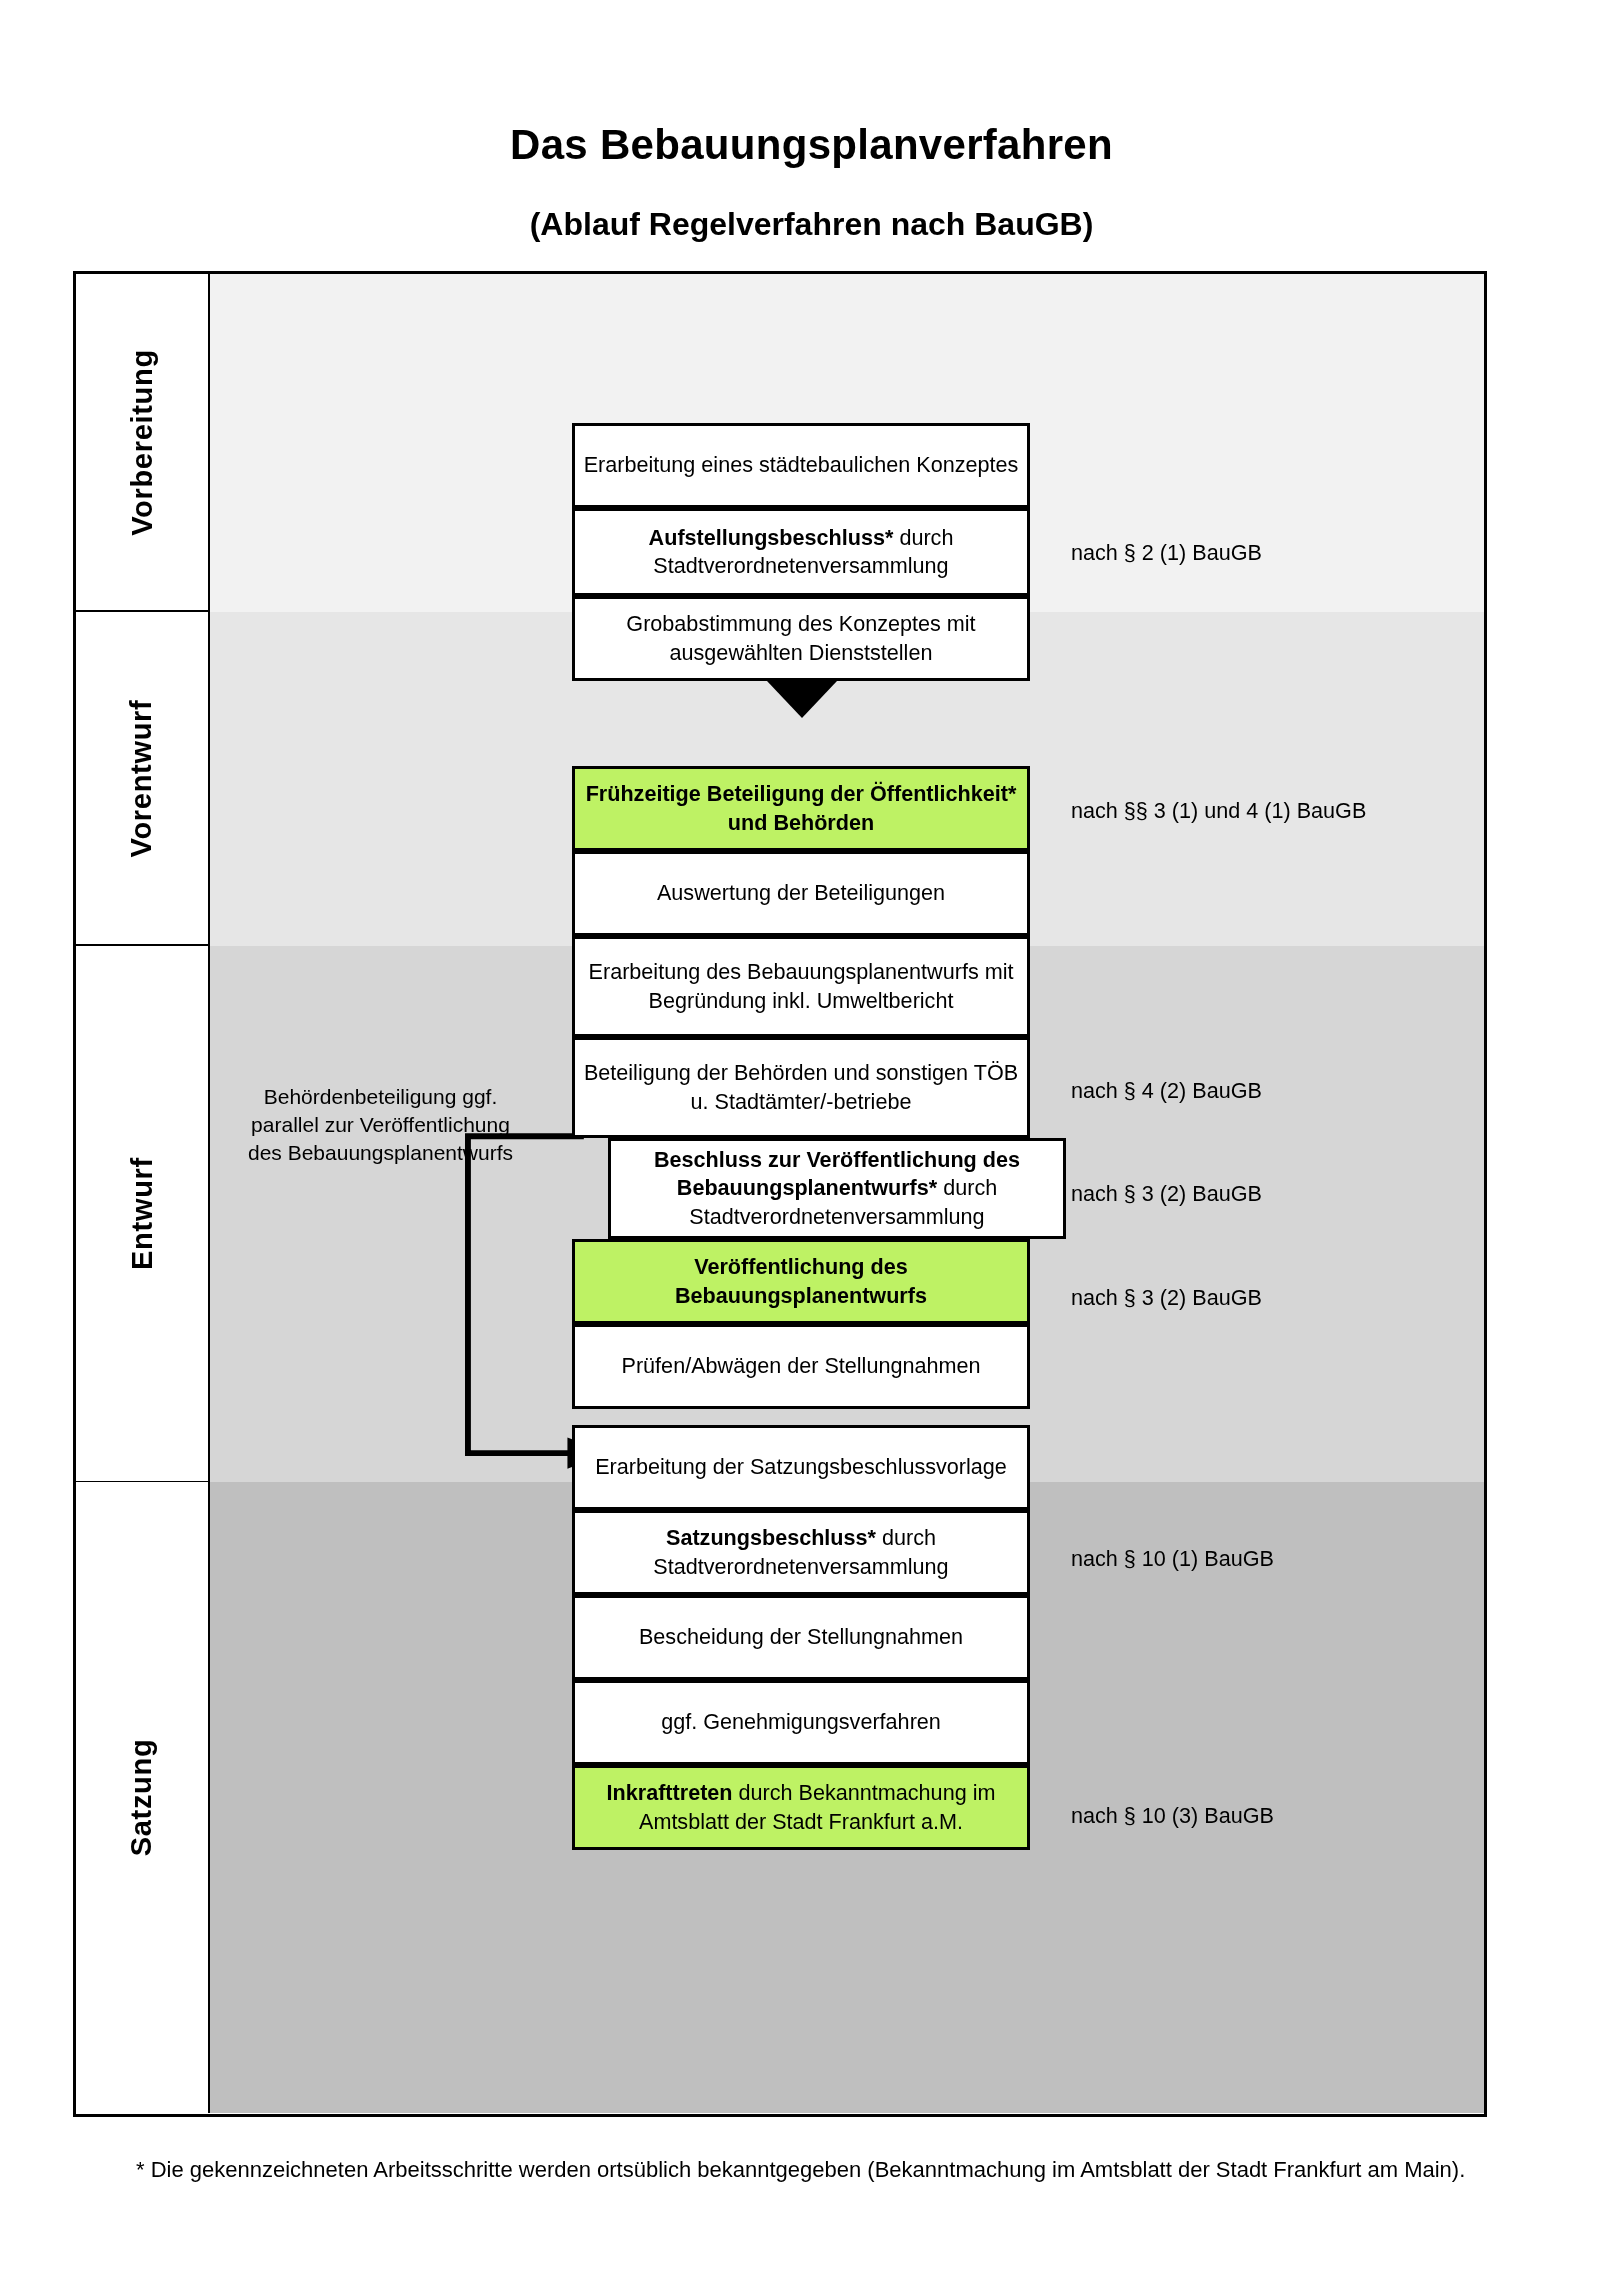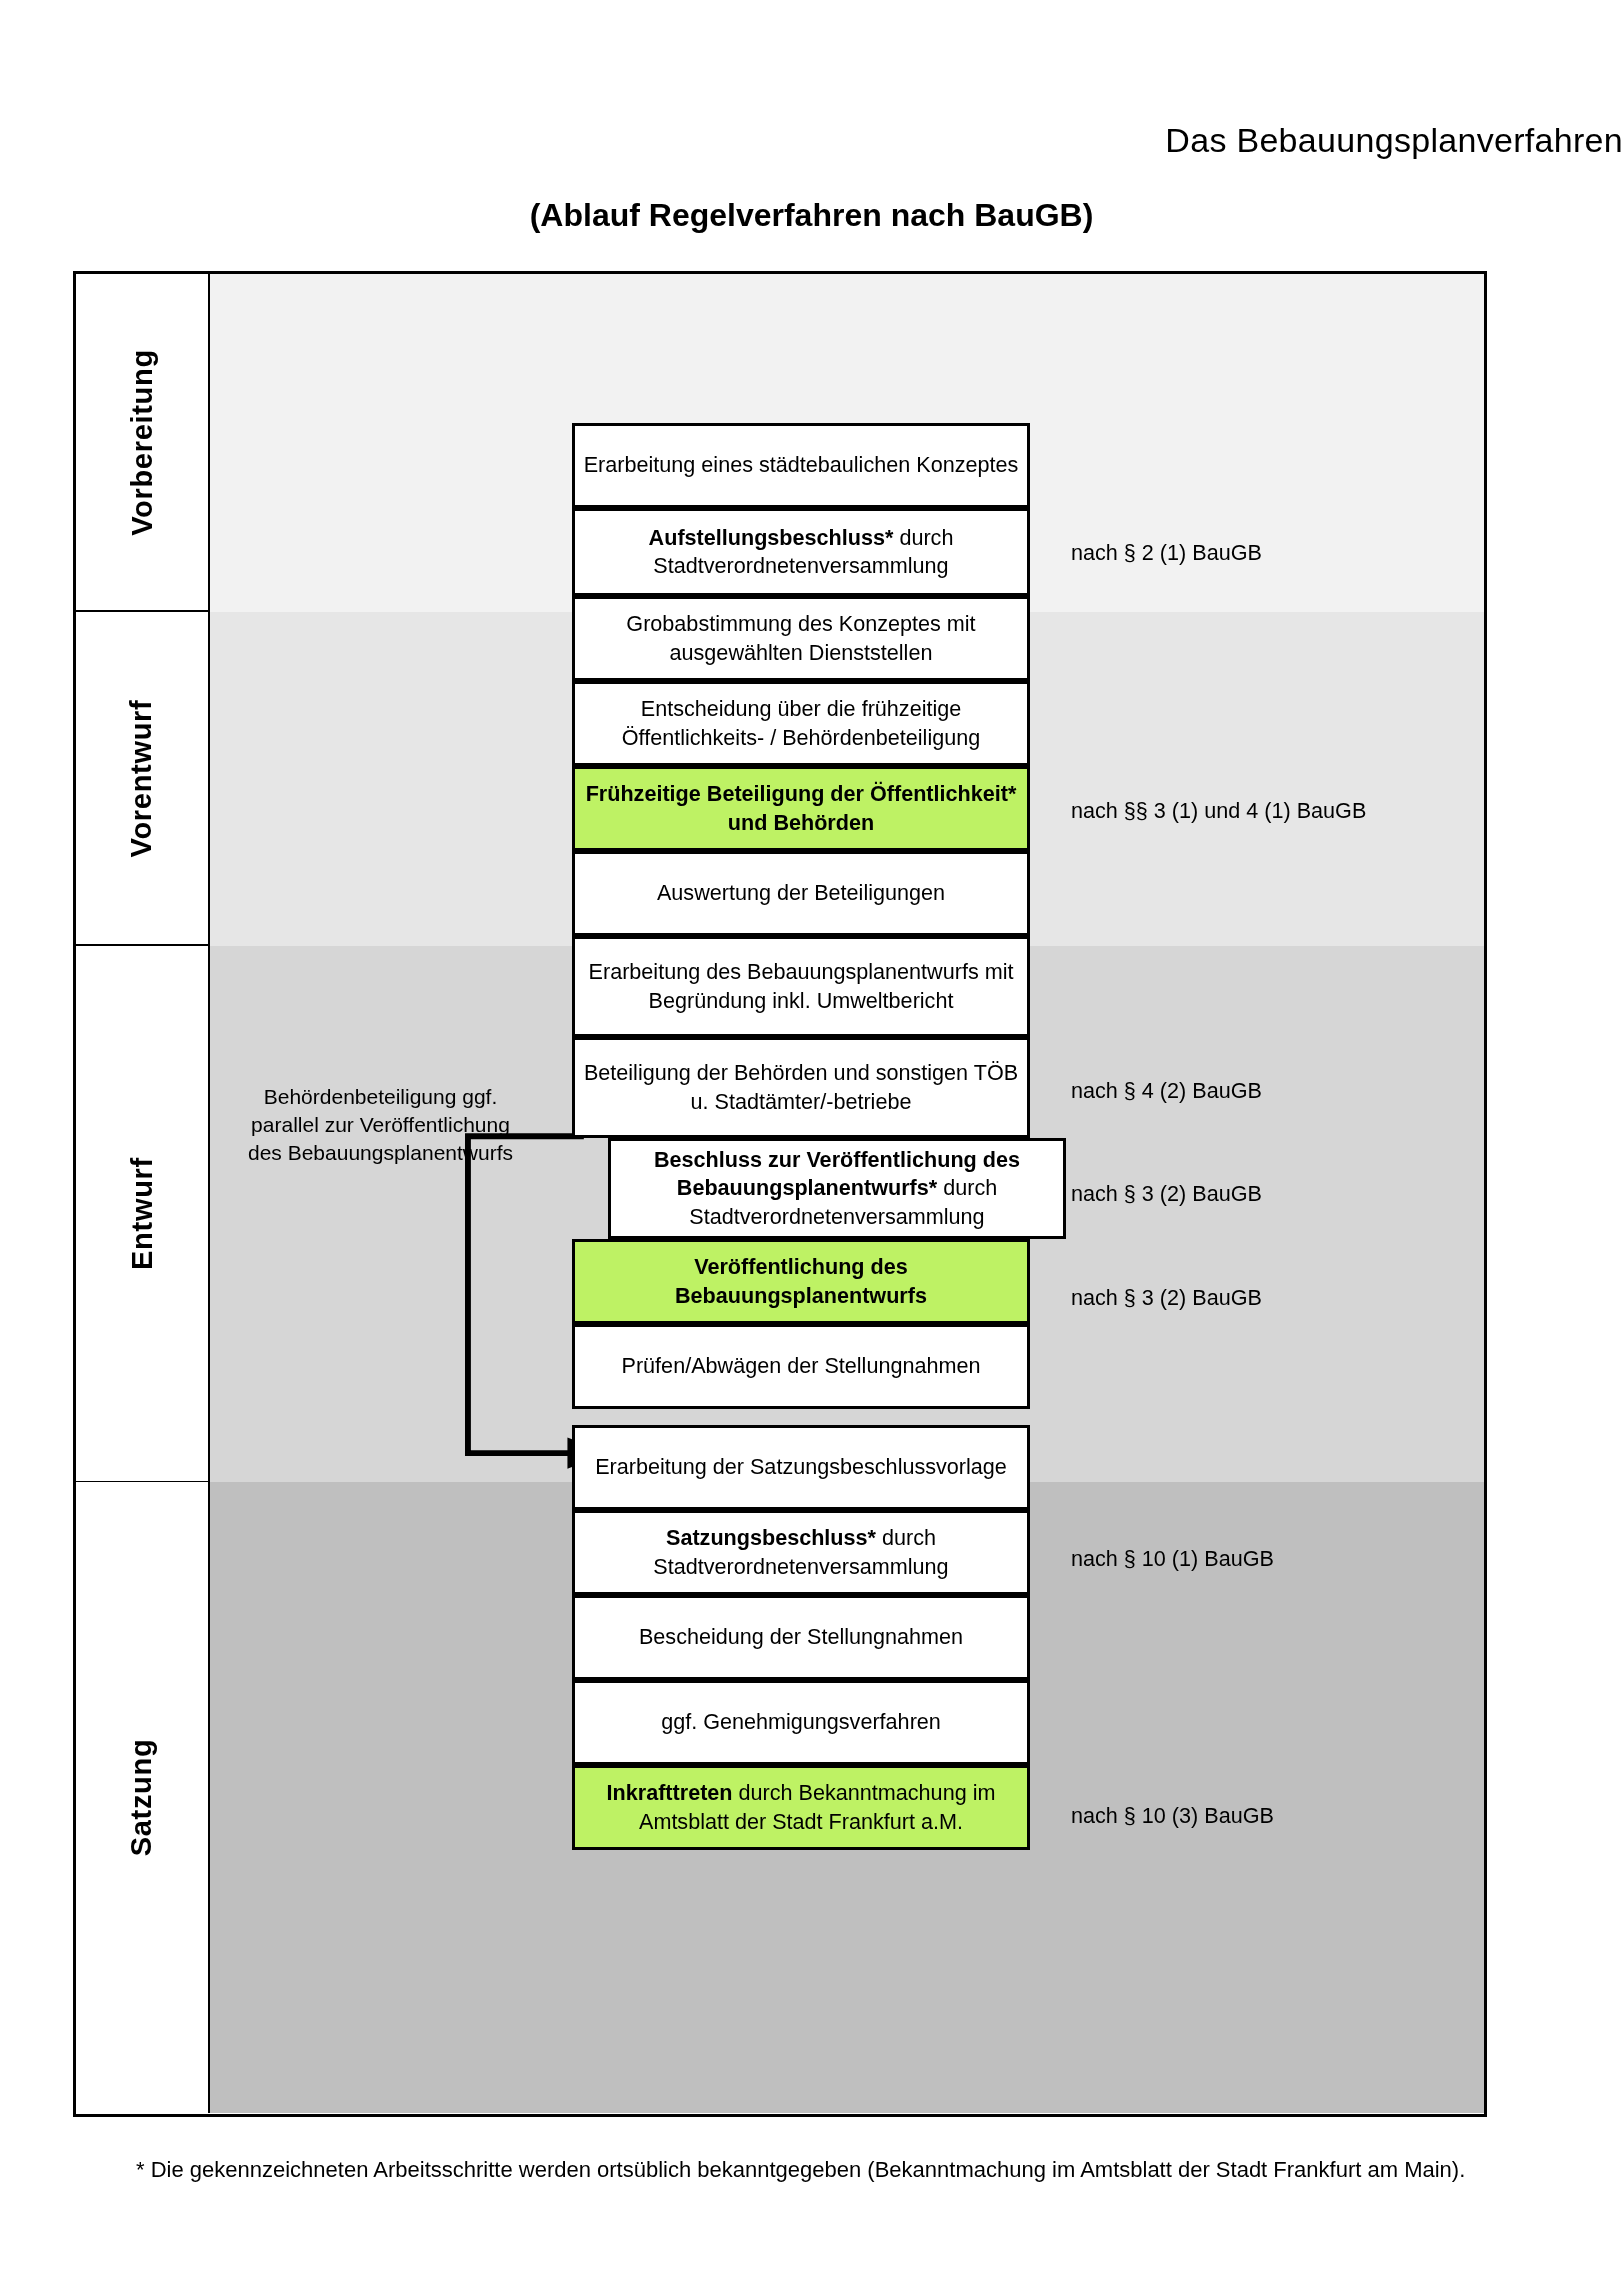--- a/index.html
+++ b/index.html
@@ -11,26 +11,25 @@
     width: 1623px; height: 2295px;
     font-family: "Liberation Sans", sans-serif;
     color: #000000;
     position: relative;
     overflow: hidden;
   }
 
   
   .header { text-align: center; padding-top: 122px; }
   .doc-title {
-    font-size: 34px;
-    font-weight: normal;
+    font-size: 42px;
+    font-weight: bold;
     letter-spacing: 0.3px;
     line-height: 1.1;
     margin: 0;
-    text-align: right;
   }
   .doc-subtitle {
     font-size: 32px;
     font-weight: bold;
     margin: 12px;
     padding-top: 26px;
   }
 
   
   .frame {
@@ -197,23 +196,20 @@
   </div>
 
   <div class="pbox" style="top:234px;  height:88px;">
     <span><b>Aufstellungsbeschluss*</b><span> durch Stadtverordnetenversammlung</span></span>
   </div>
 
   <div class="pbox" style="top:322px;  height:85px;">
     <span>Grobabstimmung des Konzeptes mit ausgewählten Dienststellen</span>
   </div>
 
-  <div class="pbox" style="top:407px;  height:85px;">
-    <span>Entscheidung über die frühzeitige Öffentlichkeits- / Behördenbeteiligung</span>
-  </div>
 
   <div class="pbox blue" style="top:492px;  height:85px;">
     <b>Frühzeitige Beteiligung der Öffentlichkeit* und Behörden</b>
   </div>
 
   <div class="pbox" style="top:577px;  height:85px;">
     <span>Auswertung der Beteiligungen</span>
   </div>
 
   <div class="pbox" style="top:662px; height:101px;">

